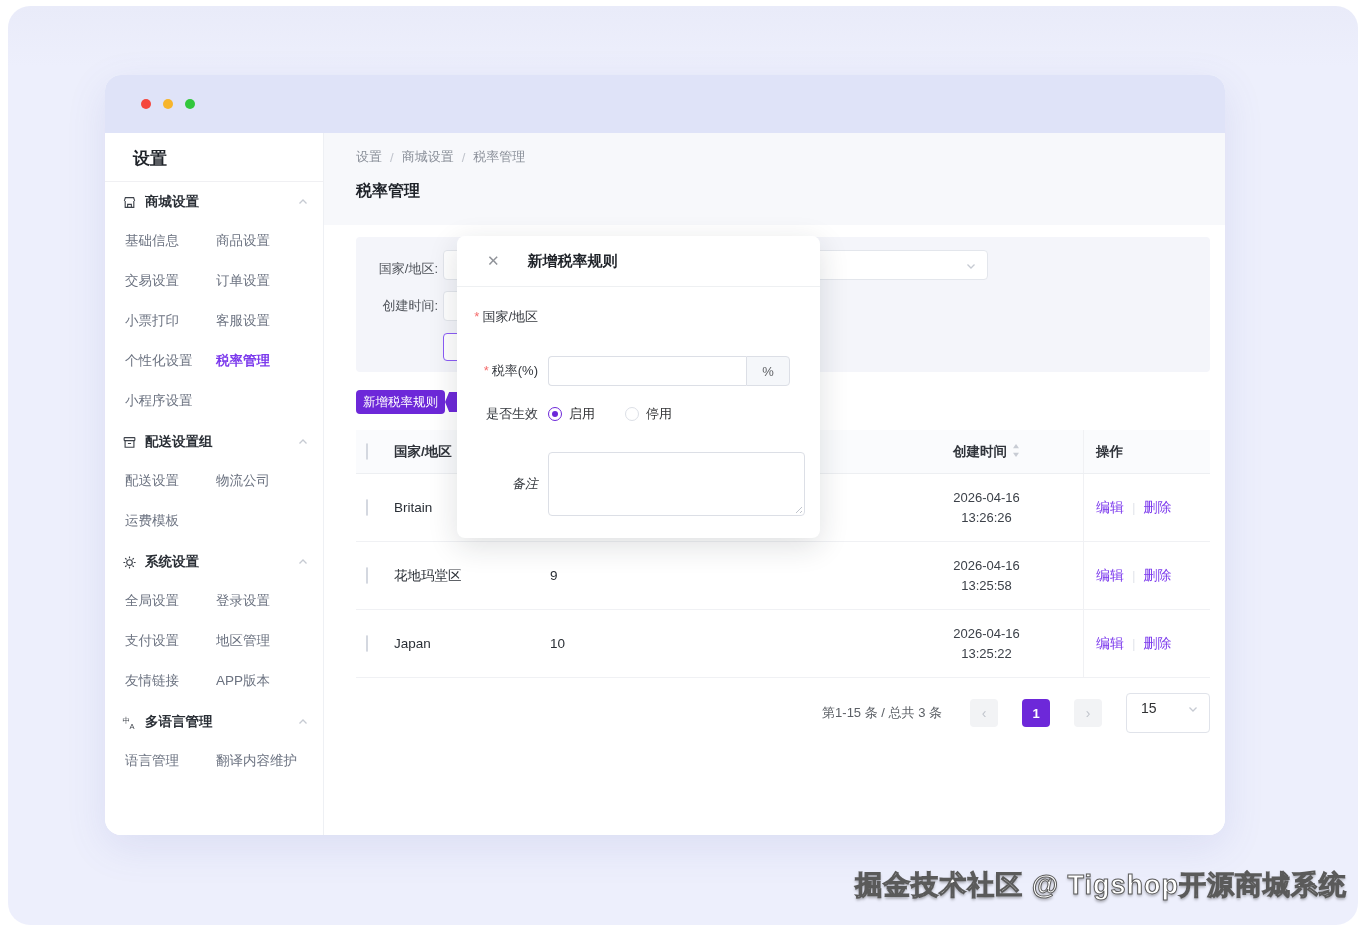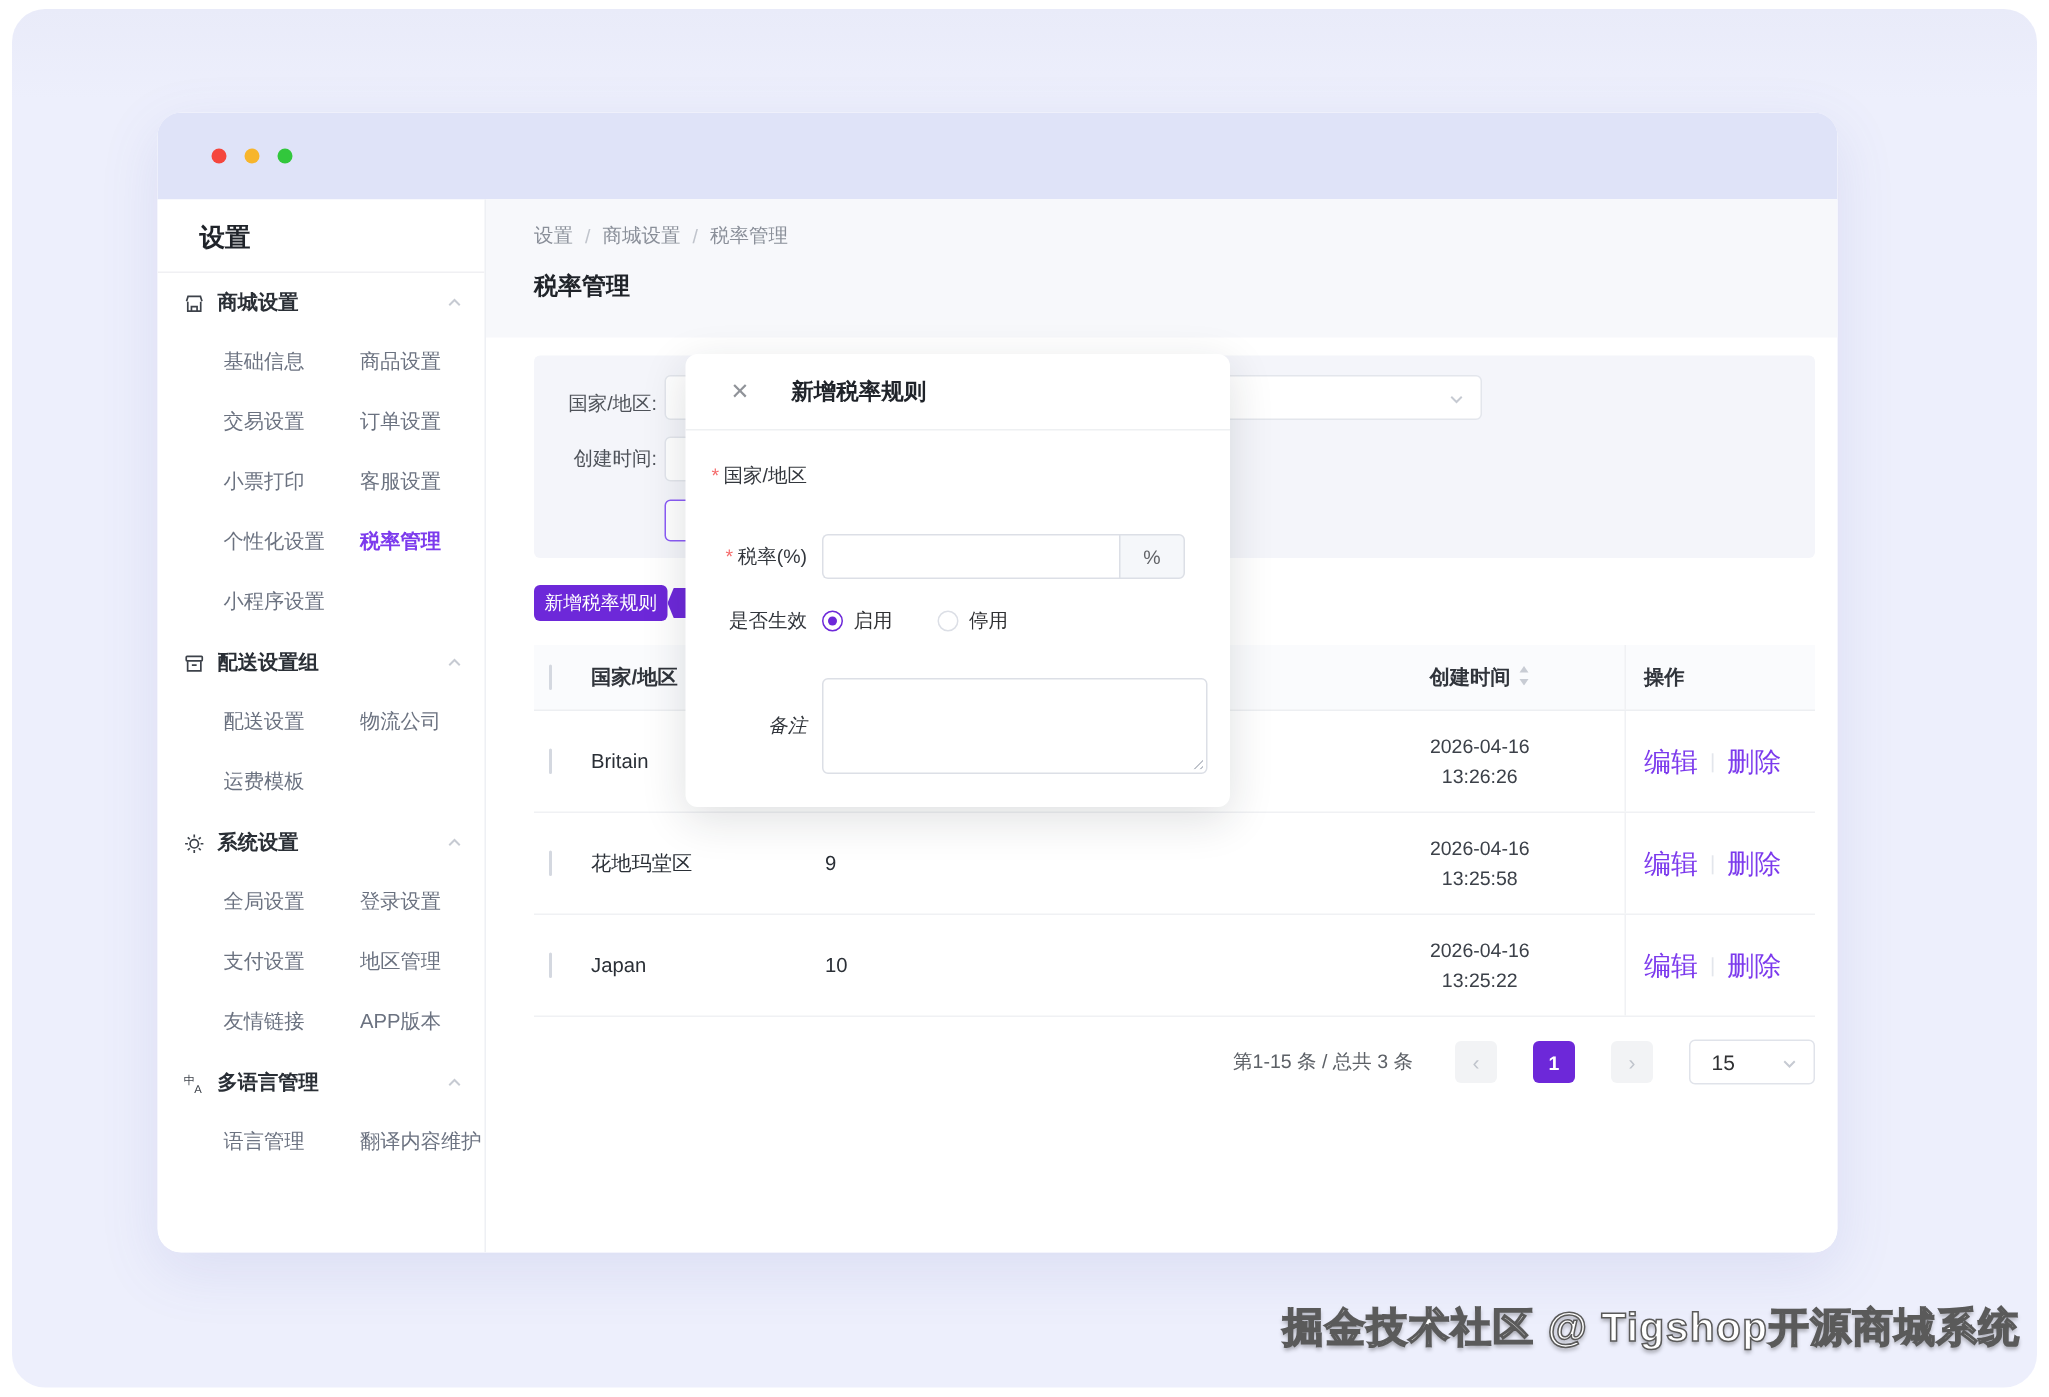--- a/index.html
+++ b/index.html
@@ -14,21 +14,21 @@
   .app-body { display:flex; height:702px; }
 
   
   .sidebar { width:219px; height:100%; background:#fff; border-right:1px solid #eef0f4; overflow:hidden; flex:none; }
   .sb-title { padding:14px 0 11px 28px; font-size:17px; font-weight:700; color:#1f2329; }
   .sb-divider { border-top:1px solid #f0f0f3; }
   .sb-group-header { height:40px; display:flex; align-items:center; padding:0 14px 0 16px; cursor:pointer; }
   .sb-gicon { width:16px; height:16px; margin-right:8px; display:inline-flex; align-items:center; justify-content:center; }
   .sb-group-label { font-size:13.5px; font-weight:600; color:#2a2f36; flex:1; }
   .sb-chevron { width:12px; height:12px; }
-  .sb-items { margin:8px 0 10px; padding-left:44px; display:grid; grid-template-columns:91px 1fr; row-gap:18px; }
+  .sb-items { margin:8px 0 10px; padding-left:20px; display:grid; grid-template-columns:91px 1fr; row-gap:18px; }
   .sb-item { font-size:13.5px; color:#6b7280; height:22px; line-height:22px; cursor:pointer; white-space:nowrap; }
   .sb-item.active { color:#7c3aed; font-weight:700; }
 
   
   .content { position:relative; flex:1; background:#fff; overflow:hidden; }
   .page-header { height:92px; background:#f7f8fb; padding:15px 0 0 32px; }
   .breadcrumb { font-size:13px; color:#8a8f99; display:flex; gap:8px; align-items:center; }
   .bc-sep { color:#c0c4cc; }
   .page-title { margin-top:15px; font-size:16px; font-weight:700; color:#1f2329; }
 
@@ -51,29 +51,29 @@
   .tr.head { height:44px; background:#fafbfd; border-bottom:1px solid #edeff2; color:#30343b; font-weight:600; }
   .tr.row { height:68px; border-bottom:1px solid #f0f1f4; color:#2a2f36; background:#fff; }
   .td { padding-left:10px; }
   .td.center { text-align:center; padding-left:0; }
   .td.actions { border-left:1px solid #f0f1f4; height:100%; display:flex; align-items:center; padding-left:12px; }
   .checkbox { width:15px; height:15px; border:1px solid #d4d8e0; border-radius:3px; background:#fff; margin-left:10px; cursor:pointer; }
   .time-cell { line-height:20px; font-size:13px; color:#3c4149; }
   .sort-icon { display:inline-block; margin-left:5px; vertical-align:-1px; }
   .toggle { width:31px; height:17px; background:#6d28d9; border-radius:9px; position:relative; cursor:pointer; }
   .toggle .knob { position:absolute; right:2px; top:2px; width:13px; height:13px; background:#fff; border-radius:50%; }
-  .link { color:#7c3aed; font-size:18px; cursor:pointer; }
+  .link { color:#7c3aed; font-size:14px; cursor:pointer; }
   .link-sep { color:#e3e6ec; margin:0 8px; }
 
   
   .pagination { position:absolute; right:15px; top:560px; display:flex; align-items:center; gap:24px; }
   .pg-total { font-size:13px; color:#5c6066; margin-right:4px; }
   .pg-btn { width:28px; height:28px; background:#f2f3f5; color:#c0c4cc; border-radius:4px; display:flex; align-items:center; justify-content:center; font-size:14px; cursor:pointer; }
   .pg-cur { width:28px; height:28px; background:#6d28d9; color:#fff; border-radius:4px; display:flex; align-items:center; justify-content:center; font-size:13px; font-weight:700; cursor:pointer; }
-  .pg-size { position:relative; width:84px; height:30px; border:1px solid #e0e3ea; border-radius:4px; background:#fff; font-size:14px; color:#303133; line-height:28px; padding-left:14px; cursor:pointer; }
+  .pg-size { position:relative; width:84px; height:40px; border:1px solid #e0e3ea; border-radius:4px; background:#fff; font-size:14px; color:#303133; line-height:28px; padding-left:14px; cursor:pointer; }
   .pg-size .chev { position:absolute; right:10px; top:9px; }
 
   
   .modal { position:absolute; left:133px; top:103px; width:363px; height:302px; background:#fff; border-radius:8px; box-shadow:0 8px 30px rgba(31,35,41,.14); z-index:50; }
   .m-header { height:51px; border-bottom:1px solid #eef0f2; display:flex; align-items:center; padding-left:30px; }
   .m-close { color:#909399; font-size:15px; cursor:pointer; }
   .m-title { margin-left:28px; font-size:15px; font-weight:700; color:#1f2329; }
   .m-row { position:absolute; left:0; display:flex; align-items:center; }
   .m-label { width:81px; text-align:right; font-size:13px; color:#33373d; flex:none; }
   .req::before { content:"*"; color:#f56c6c; margin-right:3px; }

